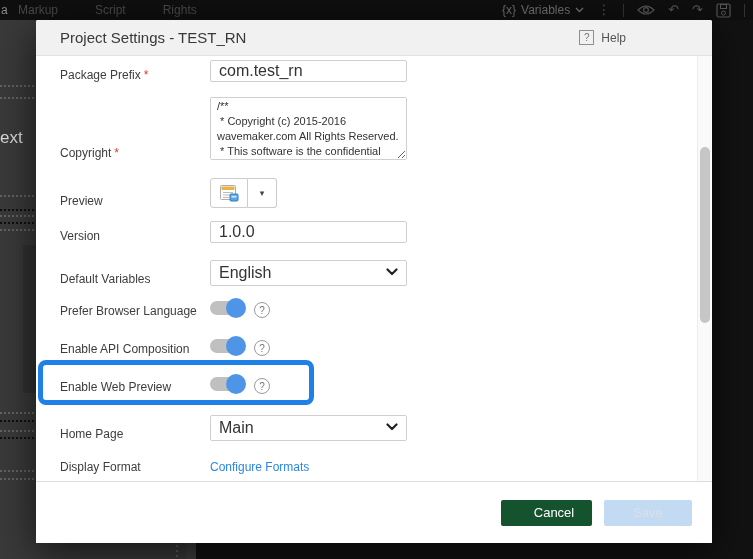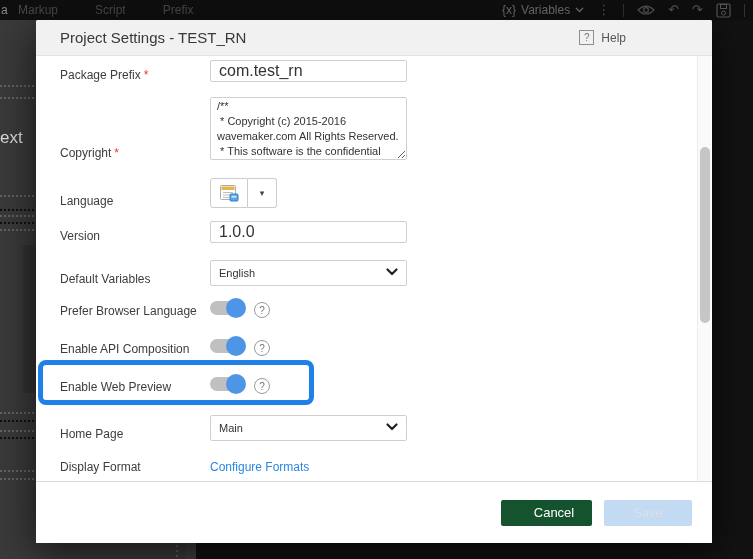--- a/index.html
+++ b/index.html
@@ -57,21 +57,21 @@
   .copyright-ta::-webkit-scrollbar-thumb { background:#c9c9c9; border-radius:4px; }
 
   .btn-group { display:flex; height:30px; }
   .bg-main { width:38px; height:30px; border:1px solid #ccc; border-radius:3px 0 0 3px; background:#fff;
              display:flex; align-items:center; justify-content:center; cursor:pointer; }
   .bg-caret { width:29px; height:30px; border:1px solid #ccc; border-left:none; border-radius:0 3px 3px 0;
               background:#fff; display:flex; align-items:center; justify-content:center;
               font-size:9px; color:#444; cursor:pointer; }
 
   .sel { position:relative; width:197px; height:22px; border:1px solid #cfcfcf; border-radius:2px; background:#fff;
-         font-size:11px; color:#333; display:flex; align-items:center; padding:12px 8px; cursor:pointer; }
+         font-size:16px; color:#333; display:flex; align-items:center; padding:12px 8px; cursor:pointer; }
   .sel svg { position:absolute; right:8px; top:7px; }
 
   .toggle { position:relative; width:34px; height:20px; margin-top:2px; cursor:pointer; flex:none; }
   .tg-track { position:absolute; left:0; top:3px; width:34px; height:14px; background:#c0c0c0; border-radius:7px; }
   .tg-knob { position:absolute; right:-2px; top:0; width:20px; height:20px; background:#4e95e8; border-radius:50%; }
   .help-badge { width:16px; height:16px; border:1px solid #9a9a9a; border-radius:50%; margin:4px 0 0 10px;
                 display:flex; align-items:center; justify-content:center; font-size:10px; color:#757575; cursor:pointer; }
 
   .link { font-size:12px; color:#2b87e3; padding-top:5px; cursor:pointer; }
 
@@ -85,21 +85,21 @@
   .btn-save { width:88px; background:#c3daf3; color:#d9e0e7; }
 </style>
 </head>
 <body>
 
 <div class="topbar">
   <span class="tb-frag">a</span>
   <div class="tb-left">
     <span class="tb-tab">Markup</span>
     <span class="tb-tab">Script</span>
-    <span class="tb-tab">Prefix</span>
+    <span class="tb-tab">Rights</span>
   </div>
   <div class="tb-right">
     <span class="tb-vars">
       <span>{x}</span>
       <span>Variables</span>
       <svg class="tb-svg" width="9" height="6" viewBox="0 0 9 6">
           <polyline points="1,1 4.5,4.5 8,1" fill="none" stroke="#6f6f6f" stroke-width="1.4"></polyline>
         </svg>
     </span>
     <span class="tb-ico">⋮</span>
@@ -157,21 +157,21 @@
     </div>
 
     <div class="row" style="top:41px">
       <span class="lbl"><span>Copyright</span><span class="req">*</span></span>
       <textarea class="copyright-ta" spellcheck="false" style="">/**
  * Copyright (c) 2015-2016 wavemaker.com All Rights Reserved.
  * This software is the confidential and proprietary information of wavemaker.com</textarea>
     </div>
 
     <div class="row" style="top:122px">
-      <span class="lbl">Language</span>
+      <span class="lbl">Preview</span>
       <span class="btn-group">
         <span class="bg-main">
           <svg width="22" height="22" viewBox="0 0 22 22">
             <rect x="2.5" y="3.5" width="15" height="14" rx="1" fill="#ffffff" stroke="#adadad"></rect>
             <rect x="3.5" y="4.5" width="13" height="3.5" fill="#e9b446"></rect>
             <line x1="5" y1="10.5" x2="15" y2="10.5" stroke="#bdbdbd"></line>
             <line x1="5" y1="13" x2="15" y2="13" stroke="#bdbdbd"></line>
             <line x1="5" y1="15.5" x2="11" y2="15.5" stroke="#bdbdbd"></line>
             <rect x="12" y="12" width="8" height="7" rx="1" fill="#5aa7e8" stroke="#2e7fc2"></rect>
             <rect x="13.5" y="13.8" width="5" height="1.8" fill="#cfe6f8"></rect>

